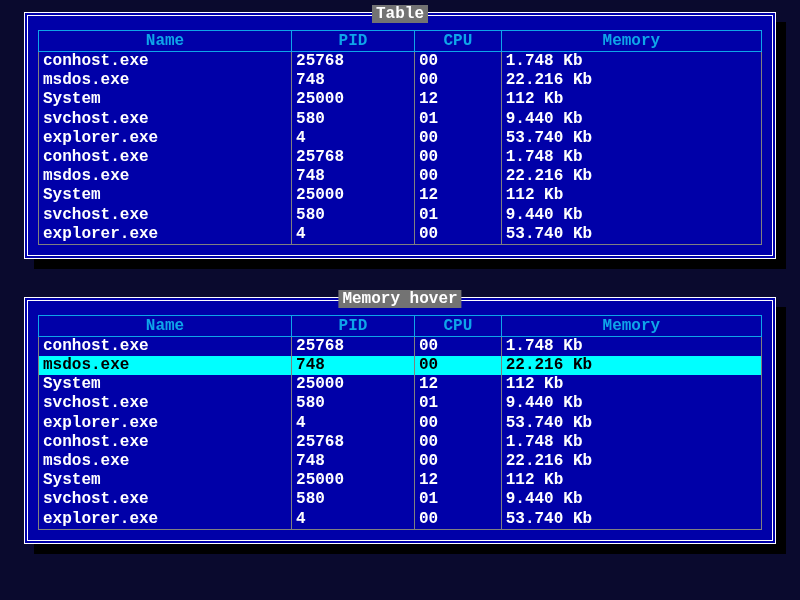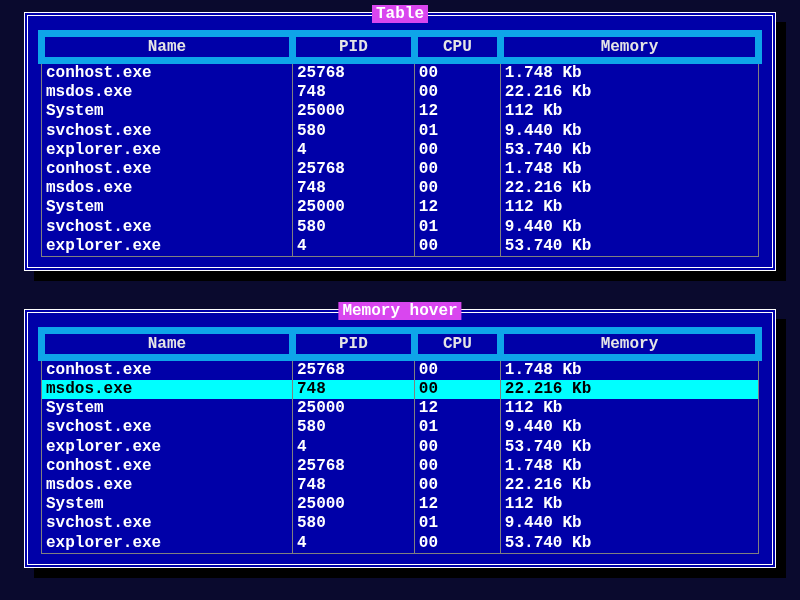--- a/index.html
+++ b/index.html
@@ -31,39 +31,39 @@
     background: #0000a8;
     border: 4px double #ffffff;
     padding: 14px 10px 10px 10px;
     z-index: 1;
   }
   .panel-title {
     position: absolute;
     top: -11px;
     left: 50%;
     transform: translateX(-50%);
-    background: #d946ef;
+    background: #737373;
     color: #ffffff;
     padding: 0 4px;
     white-space: nowrap;
     font-size: 16px;
   }
   table {
     width: 100%;
     border-collapse: collapse;
     table-layout: fixed;
   }
   col.c-name { width: 35%; }
   col.c-pid { width: 17%; }
   col.c-cpu { width: 12%; }
   col.c-mem { width: 36%; }
   th {
-    color: #e5e5e5;
+    color: #0ea5e9;
     text-align: center;
-    border: 7px solid #0ea5e9;
+    border: 1px solid #0ea5e9;
     font-weight: bold;
     padding: 1px 4px;
   }
   td {
     color: #ffffff;
     border-left: 1px solid #808080;
     border-right: 1px solid #808080;
     padding: 0 4px;
     white-space: nowrap;
     overflow: hidden;

